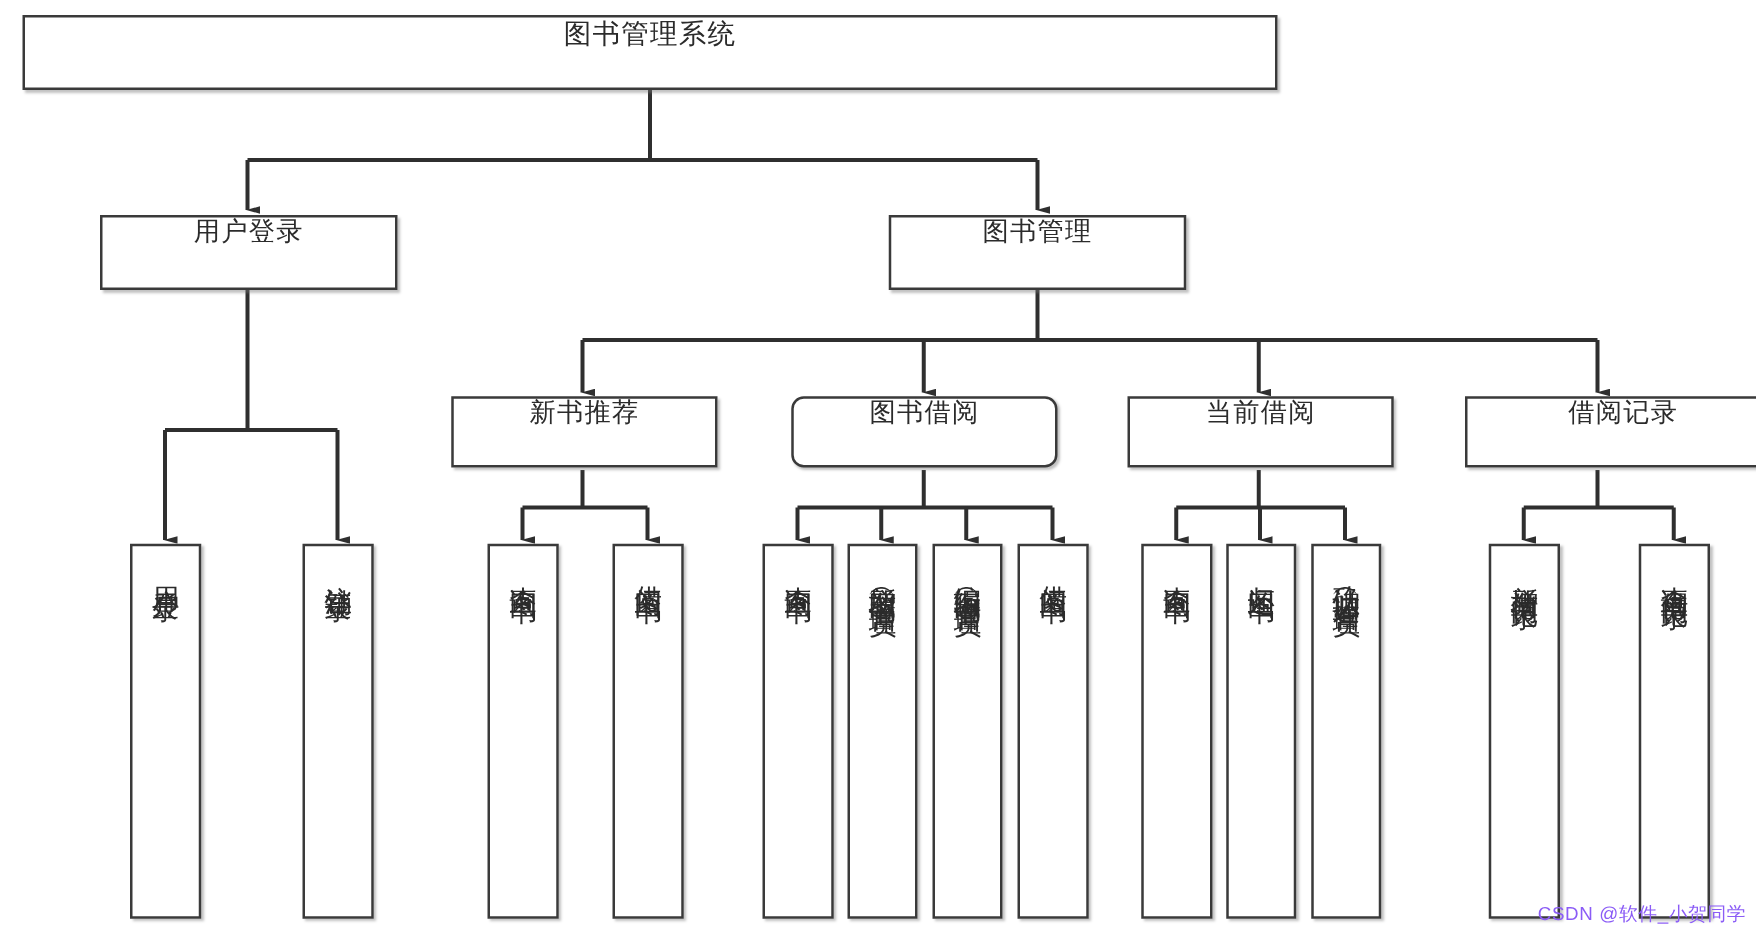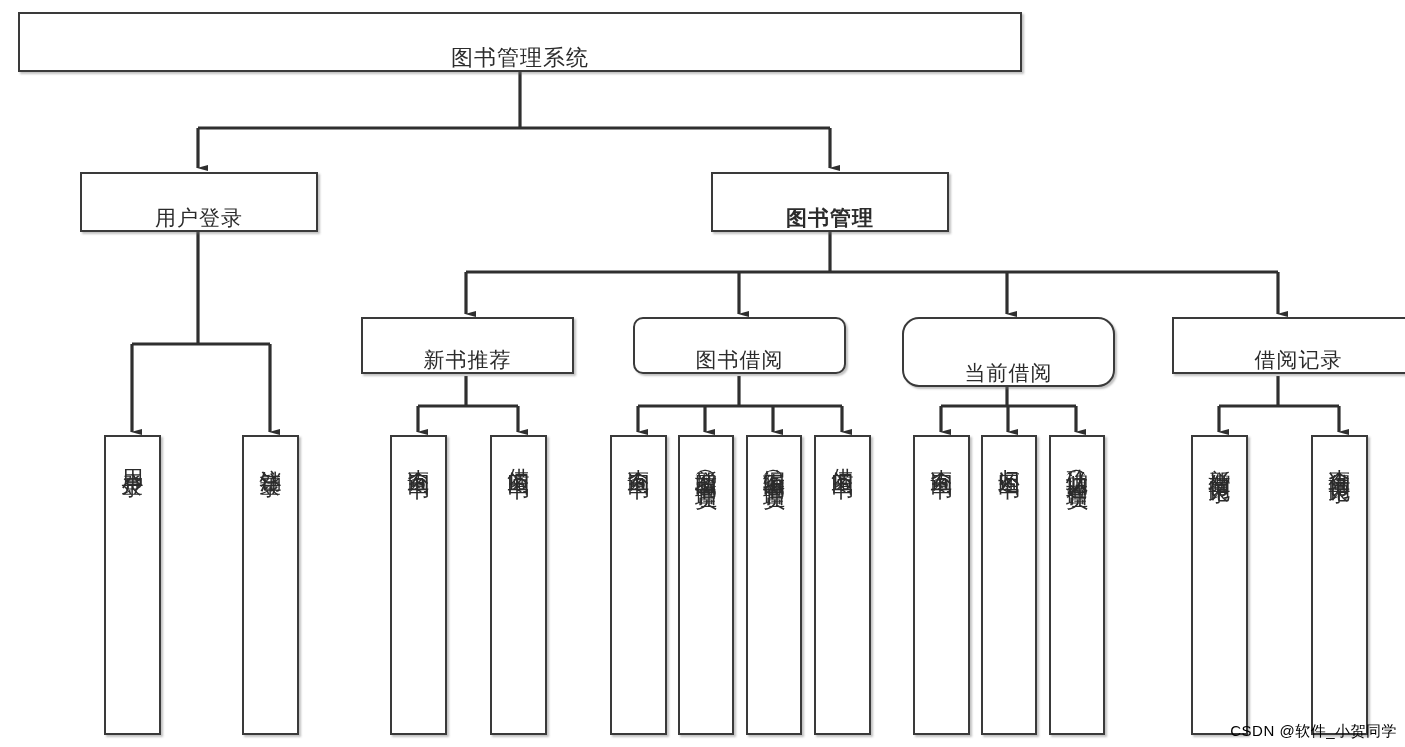--- a/index.html
+++ b/index.html
@@ -25,21 +25,21 @@
     height: 747px;
     pointer-events: none;
   }
   .node {
     position: absolute;
     box-sizing: border-box;
     background: #ffffff;
     border: 2px solid #3a3a3a;
     box-shadow: 2px 2px 2px rgba(120,120,120,0.45);
     display: flex;
-    align-items: flex-end;
+    align-items: flex-start;
     justify-content: center;
     color: #2b2b2b;
   }
   .node .lbl {
     font-size: 21px;
     line-height: 1.15;
     letter-spacing: 1px;
     white-space: nowrap;
     color: #2b2b2b;
   }
@@ -58,21 +58,21 @@
     text-align: left;
   }
   .node.root .lbl { font-size: 22px; }
   .node.l2 .lbl { font-size: 21px; }
 
   #watermark {
     position: absolute;
     right: 8px;
     bottom: 6px;
     font-size: 15px;
-    color: #000000;
+    color: #8b5cf6;
     letter-spacing: 0.5px;
     white-space: nowrap;
     user-select: none;
   }
 </style>
 </head>
 <body>
 
 <div id="canvas">
 
@@ -130,33 +130,33 @@
   </svg>
 
   <div class="node root" style="left:18px; top:12px; width:1004px; height:60px;">
     <span class="lbl">图书管理系统</span>
   </div>
 
   <div class="node l2" style="left:80px; top:172px; width:238px; height:60px;">
     <span class="lbl">用户登录</span>
   </div>
 
-  <div class="node l2" style="left:711px; top:172px; width:238px; height:60px;font-weight:bold;">
+  <div class="node l2" style="left:711px; top:172px; width:238px; height:60px;">
     <span class="lbl">图书管理</span>
   </div>
 
   <div class="node l2" style="left:361px; top:317px; width:213px; height:57px;">
     <span class="lbl">新书推荐</span>
   </div>
 
   <div class="node l2" style="left:633px; top:317px; width:213px; height:57px;border-radius:10px;">
     <span class="lbl">图书借阅</span>
   </div>
 
-  <div class="node l2" style="left:902px; top:317px; width:213px; height:70px;border-radius:17px;">
+  <div class="node l2" style="left:902px; top:317px; width:213px; height:57px;">
     <span class="lbl">当前借阅</span>
   </div>
 
   <div class="node l2" style="left:1172px; top:317px; width:253px; height:57px;">
     <span class="lbl">借阅记录</span>
   </div>
 
   <div class="node leaf" style="left:104px; top:435px; width:57px; height:300px;">
     <span class="lbl">用户登录</span>
   </div>

